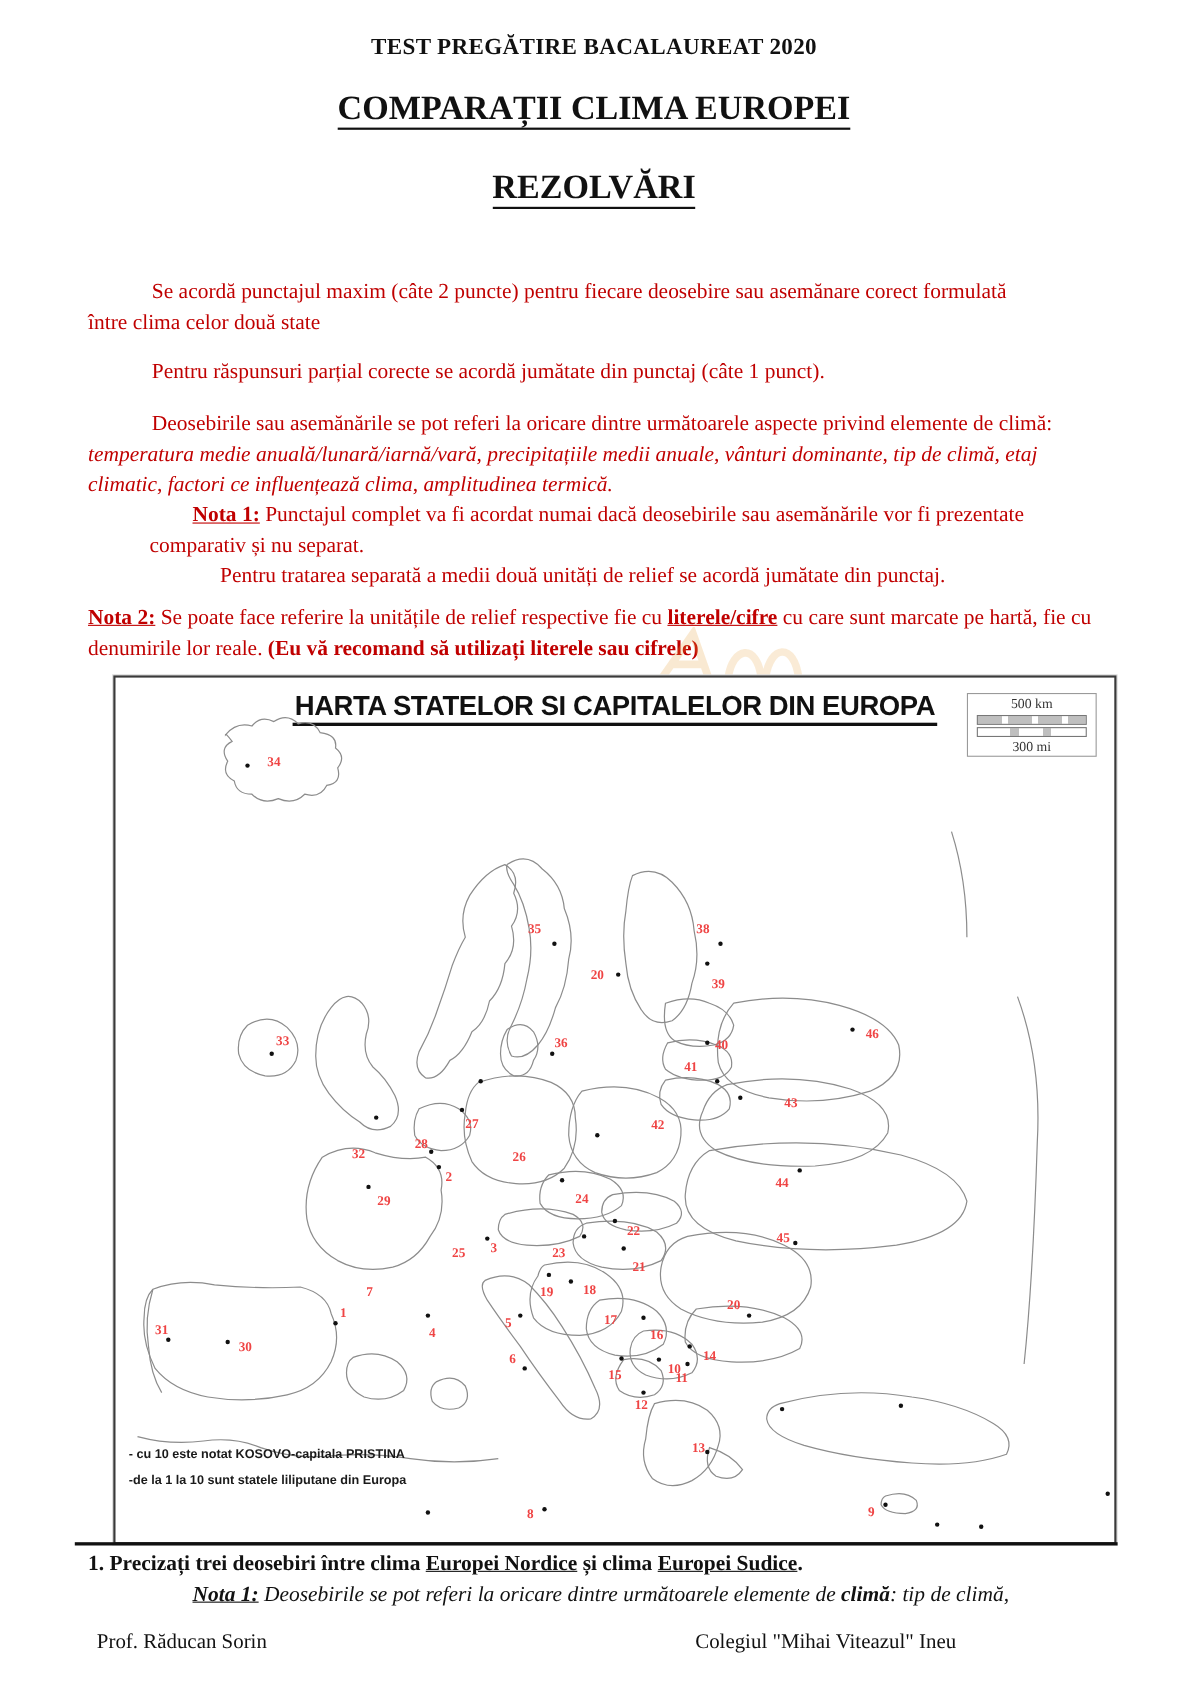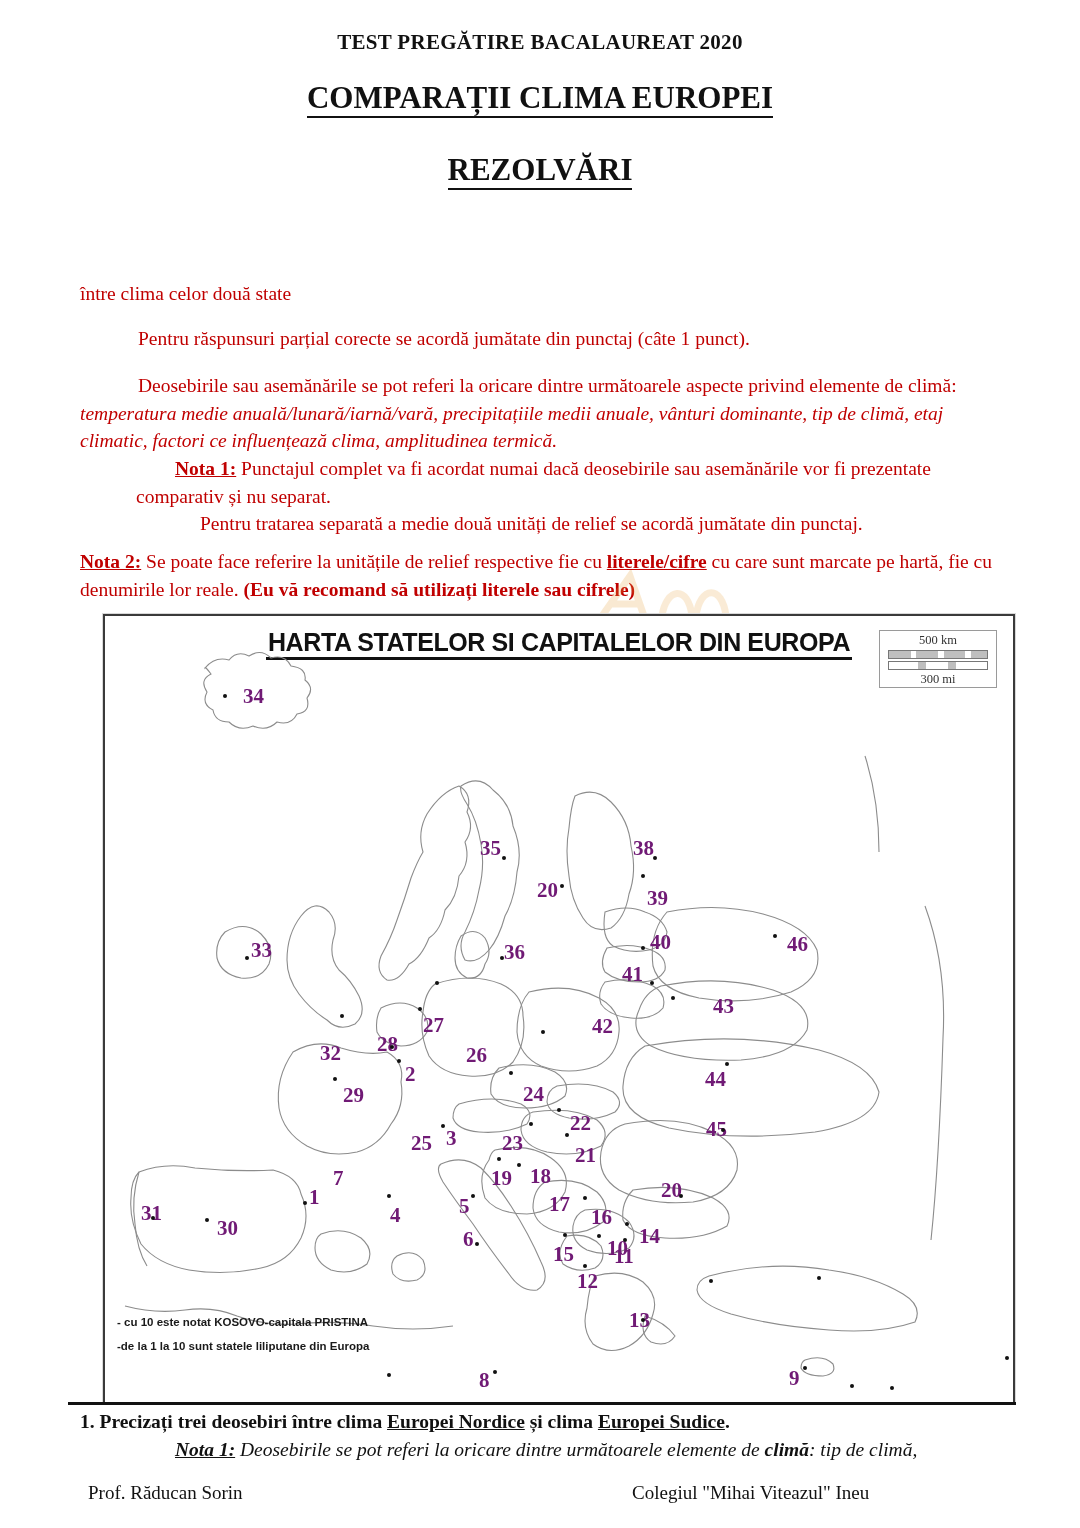--- a/index.html
+++ b/index.html
@@ -132,22 +132,22 @@
     left: 0; top: 0;
     width: 908px; height: 786px;
   }
   .coast { fill: none; stroke: #8c8c8c; stroke-width: 1.1; }
 
   
   .mlabel {
     position: absolute;
     font-family: "Liberation Serif", serif;
     font-weight: bold;
-    font-size: 21px;
-    color: #701a75;
+    font-size: 12px;
+    color: #ef4444;
     white-space: nowrap;
     line-height: 1;
   }
   .capdot {
     position: absolute;
     width: 4px; height: 4px;
     border-radius: 50%;
     background: #111;
   }
 
@@ -206,37 +206,37 @@
 
 <div class="doc-title-main">
   <span>COMPARAȚII CLIMA EUROPEI</span>
 </div>
 
 <div class="doc-title-sub">
   <span>REZOLVĂRI</span>
 </div>
 
 <div class="red-block p1">
-  <span class="indent"></span><br>
+  <span class="indent"></span><span>Se acordă punctajul maxim (câte 2 puncte) pentru fiecare deosebire sau asemănare corect formulată</span><br>
   <span>între clima celor două state</span>
 </div>
 
 <div class="red-block p2">
   <span class="indent"></span><span>Pentru răspunsuri parțial corecte se acordă jumătate din punctaj (câte 1 punct).</span>
 </div>
 
 <div class="red-block p3">
   <span class="indent"></span><span>Deosebirile sau asemănările se pot referi la oricare dintre următoarele aspecte privind elemente de climă</span><span>:</span>
   <span class="ital">temperatura medie anuală/lunară/iarnă/vară, precipitațiile medii anuale, vânturi dominante, tip de climă, etaj climatic, factori ce influențează clima, amplitudinea termică.</span>
 </div>
 
 <div class="red-block nota1">
   <span style="margin-left:95px;" class="u-bold-red">Nota 1:</span><span> Punctajul complet va fi acordat numai dacă deosebirile sau asemănările vor fi prezentate</span>
   <span class="nota-line2">comparativ și nu separat.</span>
-  <span class="nota-line3">Pentru tratarea separată a medie două unități de relief se acordă jumătate din punctaj.</span>
+  <span class="nota-line3">Pentru tratarea separată a medii două unități de relief se acordă jumătate din punctaj.</span>
 </div>
 
 <div class="red-block nota2">
   <span class="u-bold-red">Nota 2:</span><span> Se poate face referire la unitățile de relief respective fie cu </span><span class="u-bold-red">literele/cifre</span><span> cu care sunt marcate pe hartă, fie cu denumirile lor reale. </span><span class="bold">(Eu vă recomand să utilizați literele sau cifrele)</span>
 </div>
 
 <svg class="watermark" viewBox="0 0 160 50">
   <path d="M10 46 L38 6 L52 46 M20 34 L46 34" fill="none" stroke="#E8A33D" stroke-width="7" opacity="0.55"></path>
   <path d="M70 46 C74 18, 96 14, 100 46 M104 46 C108 16, 130 14, 134 46" fill="none" stroke="#E8A33D" stroke-width="7" opacity="0.5"></path>
 </svg>
@@ -317,21 +317,21 @@
   </svg>
 
   <div id="map-labels">
       <div class="mlabel" style="left: 138px; top: 70px;">34</div>
       <div class="mlabel" style="left: 375px; top: 222px;">35</div>
       <div class="mlabel" style="left: 528px; top: 222px;">38</div>
       <div class="mlabel" style="left: 432px; top: 264px;">20</div>
       <div class="mlabel" style="left: 542px; top: 272px;">39</div>
       <div class="mlabel" style="left: 146px; top: 324px;">33</div>
       <div class="mlabel" style="left: 367px; top: 326px; margin-left: 32px;">36</div>
-      <div class="mlabel" style="left: 545px; top: 316px;">40</div>
+      <div class="mlabel" style="left: 545px; top: 328px;">40</div>
       <div class="mlabel" style="left: 682px; top: 318px;">46</div>
       <div class="mlabel" style="left: 517px; top: 348px;">41</div>
       <div class="mlabel" style="left: 215px; top: 389px; margin-top: 38px;">32</div>
       <div class="mlabel" style="left: 318px; top: 399px;">27</div>
       <div class="mlabel" style="left: 608px; top: 380px;">43</div>
       <div class="mlabel" style="left: 272px; top: 418px;">28</div>
       <div class="mlabel" style="left: 487px; top: 400px;">42</div>
       <div class="mlabel" style="left: 361px; top: 429px;">26</div>
       <div class="mlabel" style="left: 300px; top: 448px;">2</div>
       <div class="mlabel" style="left: 238px; top: 469px;">29</div>

